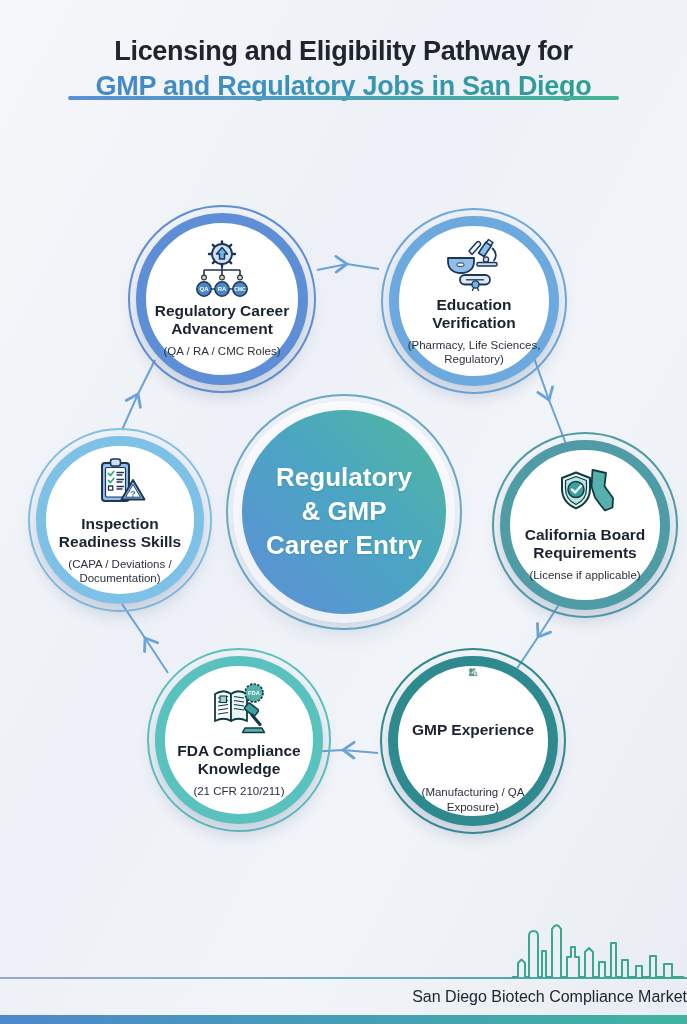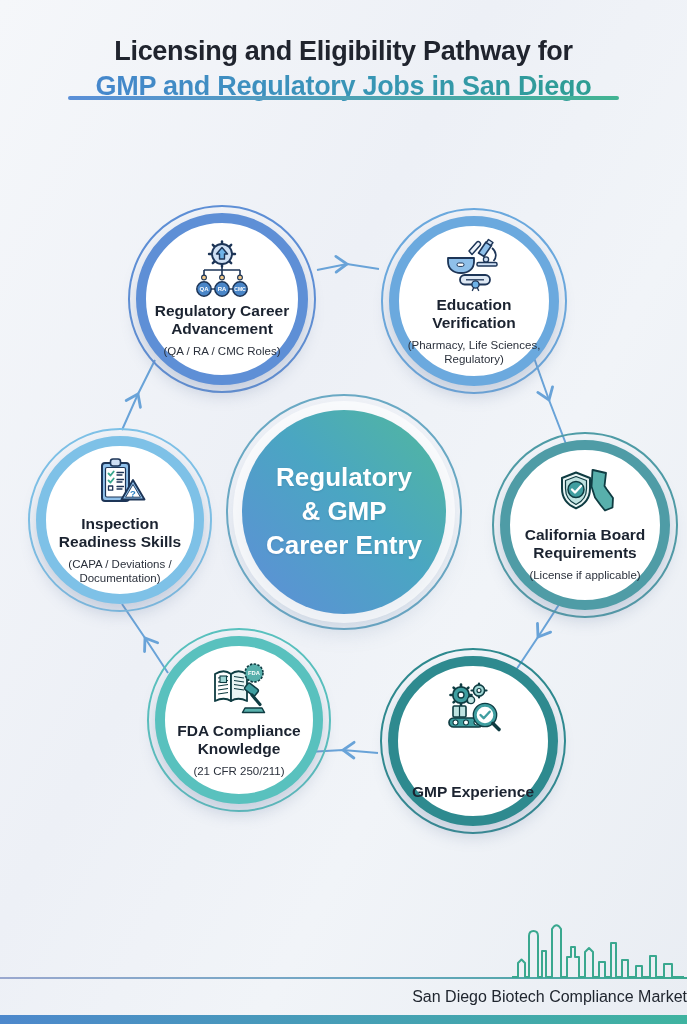--- a/index.html
+++ b/index.html
@@ -33,21 +33,21 @@
   .node-sub{font-size:11.5px;color:#2b313c;line-height:1.25;max-width:150px;margin-top:7px;}
   .node-icon{display:block;}
   .node-tl{left:128px;top:205px;width:188px;height:188px;border-color:#5e8fd6;}
   .node-tl .node-inner{border-color:#5e8fd6;}
   .node-tr{left:381px;top:208px;width:186px;height:186px;border-color:#6ba9de;}
   .node-tr .node-inner{border-color:#6ba9de;}
   .node-r{left:492px;top:432px;width:186px;height:186px;border-color:#4f9ca6;}
   .node-r .node-inner{border-color:#4f9ca6;}
   .node-br{left:380px;top:648px;width:186px;height:186px;border-color:#2e8a8f;}
   .node-br .node-inner{border-color:#2e8a8f;gap:40px;}
-  .node-bl{left:147px;top:628px;width:184px;height:184px;border-color:#59c1be;}
+  .node-bl{left:147px;top:648px;width:184px;height:184px;border-color:#59c1be;}
   .node-bl .node-inner{border-color:#59c1be;}
   .node-l{left:28px;top:428px;width:184px;height:184px;border-color:#7ec1e7;}
   .node-l .node-inner{border-color:#7ec1e7;}
   
   .center-node{
     position:absolute;left:226px;top:394px;width:236px;height:236px;border-radius:50%;
     border:2px solid #6aa9c4;box-sizing:border-box;
     display:flex;align-items:center;justify-content:center;
   }
   .center-disc{
@@ -197,20 +197,21 @@
         <rect x="8" y="36" width="34" height="9" rx="4.5" fill="#3f9ea0" stroke="#0f3c42" stroke-width="1.7"></rect>
         <circle cx="14.5" cy="40.5" r="2.5" fill="#ffffff" stroke="#0f3c42" stroke-width="1.1"></circle>
         <circle cx="25" cy="40.5" r="2.5" fill="#ffffff" stroke="#0f3c42" stroke-width="1.1"></circle>
         <circle cx="35.5" cy="40.5" r="2.5" fill="#ffffff" stroke="#0f3c42" stroke-width="1.1"></circle>
         <circle cx="44" cy="33" r="10" fill="#ffffff" stroke="#3f9ea0" stroke-width="3.4"></circle>
         <circle cx="44" cy="33" r="11.7" fill="none" stroke="#0f3c42" stroke-width="1.3"></circle>
         <path d="M39.5 33 l3.2 3.2 6 -6.5" fill="none" stroke="#3f9ea0" stroke-width="2.4" stroke-linecap="round" stroke-linejoin="round"></path>
         <path d="M52 41.5 l6 6" stroke="#0f3c42" stroke-width="3.6" stroke-linecap="round"></path>
       </svg>
       <div class="node-title">GMP Experience</div>
+      <div class="node-sub">(Manufacturing / QA Exposure)</div>
     </div>
   </div>
 
   <div class="node node-bl">
     <div class="node-inner">
       <svg class="node-icon" width="64" height="58" viewBox="0 0 64 58">
         <path d="M8 13 q9 -5.5 16 0 v27 q-7 -4.5 -16 0 z" fill="#ffffff" stroke="#0f3c42" stroke-width="1.8" stroke-linejoin="round"></path>
         <path d="M40 13 q-9 -5.5 -16 0 v27 q7 -4.5 16 0 z" fill="#e8f5f4" stroke="#0f3c42" stroke-width="1.8" stroke-linejoin="round"></path>
         <g stroke="#0f3c42" stroke-width="1.1">
           <line x1="11" y1="17" x2="21" y2="15.5"></line>
@@ -225,21 +226,21 @@
         </g>
         <rect x="13" y="15" width="6.5" height="6.5" fill="#9fd6d4" stroke="#0f3c42" stroke-width="1.1"></rect>
         <circle cx="47" cy="12" r="9" fill="#58b0ac" stroke="#0f3c42" stroke-width="1.6" stroke-dasharray="2.4 1.4"></circle>
         <circle cx="47" cy="12" r="7.2" fill="#58b0ac"></circle>
         <text x="47" y="14.3" font-size="5.8" font-weight="bold" fill="#ffffff" text-anchor="middle">FDA</text>
         <rect x="38" y="24.5" width="13" height="8" rx="2" transform="rotate(38 44.5 28.5)" fill="#3f9ea0" stroke="#0f3c42" stroke-width="1.5"></rect>
         <path d="M45 34 l8 9.5" stroke="#0f3c42" stroke-width="3.2" stroke-linecap="round"></path>
         <path d="M38 47 h17 l2.5 4.5 H35.5 z" fill="#58b0ac" stroke="#0f3c42" stroke-width="1.5" stroke-linejoin="round"></path>
       </svg>
       <div class="node-title">FDA Compliance Knowledge</div>
-      <div class="node-sub">(21 CFR 250/211)</div>
+      <div class="node-sub">(21 CFR 210/211)</div>
     </div>
   </div>
 
   <div class="node node-l">
     <div class="node-inner">
       <svg class="node-icon" width="64" height="58" viewBox="0 0 64 58">
         <rect x="14" y="9" width="27" height="38" rx="3" fill="#8fc0ea" stroke="#1d3557" stroke-width="2"></rect>
         <rect x="17.5" y="13.5" width="20" height="29.5" rx="1.5" fill="#ffffff" stroke="#1d3557" stroke-width="1.2"></rect>
         <rect x="22.5" y="5" width="10" height="7" rx="2.5" fill="#cfe0f4" stroke="#1d3557" stroke-width="1.6"></rect>
         <g fill="none" stroke-linecap="round" stroke-linejoin="round">

